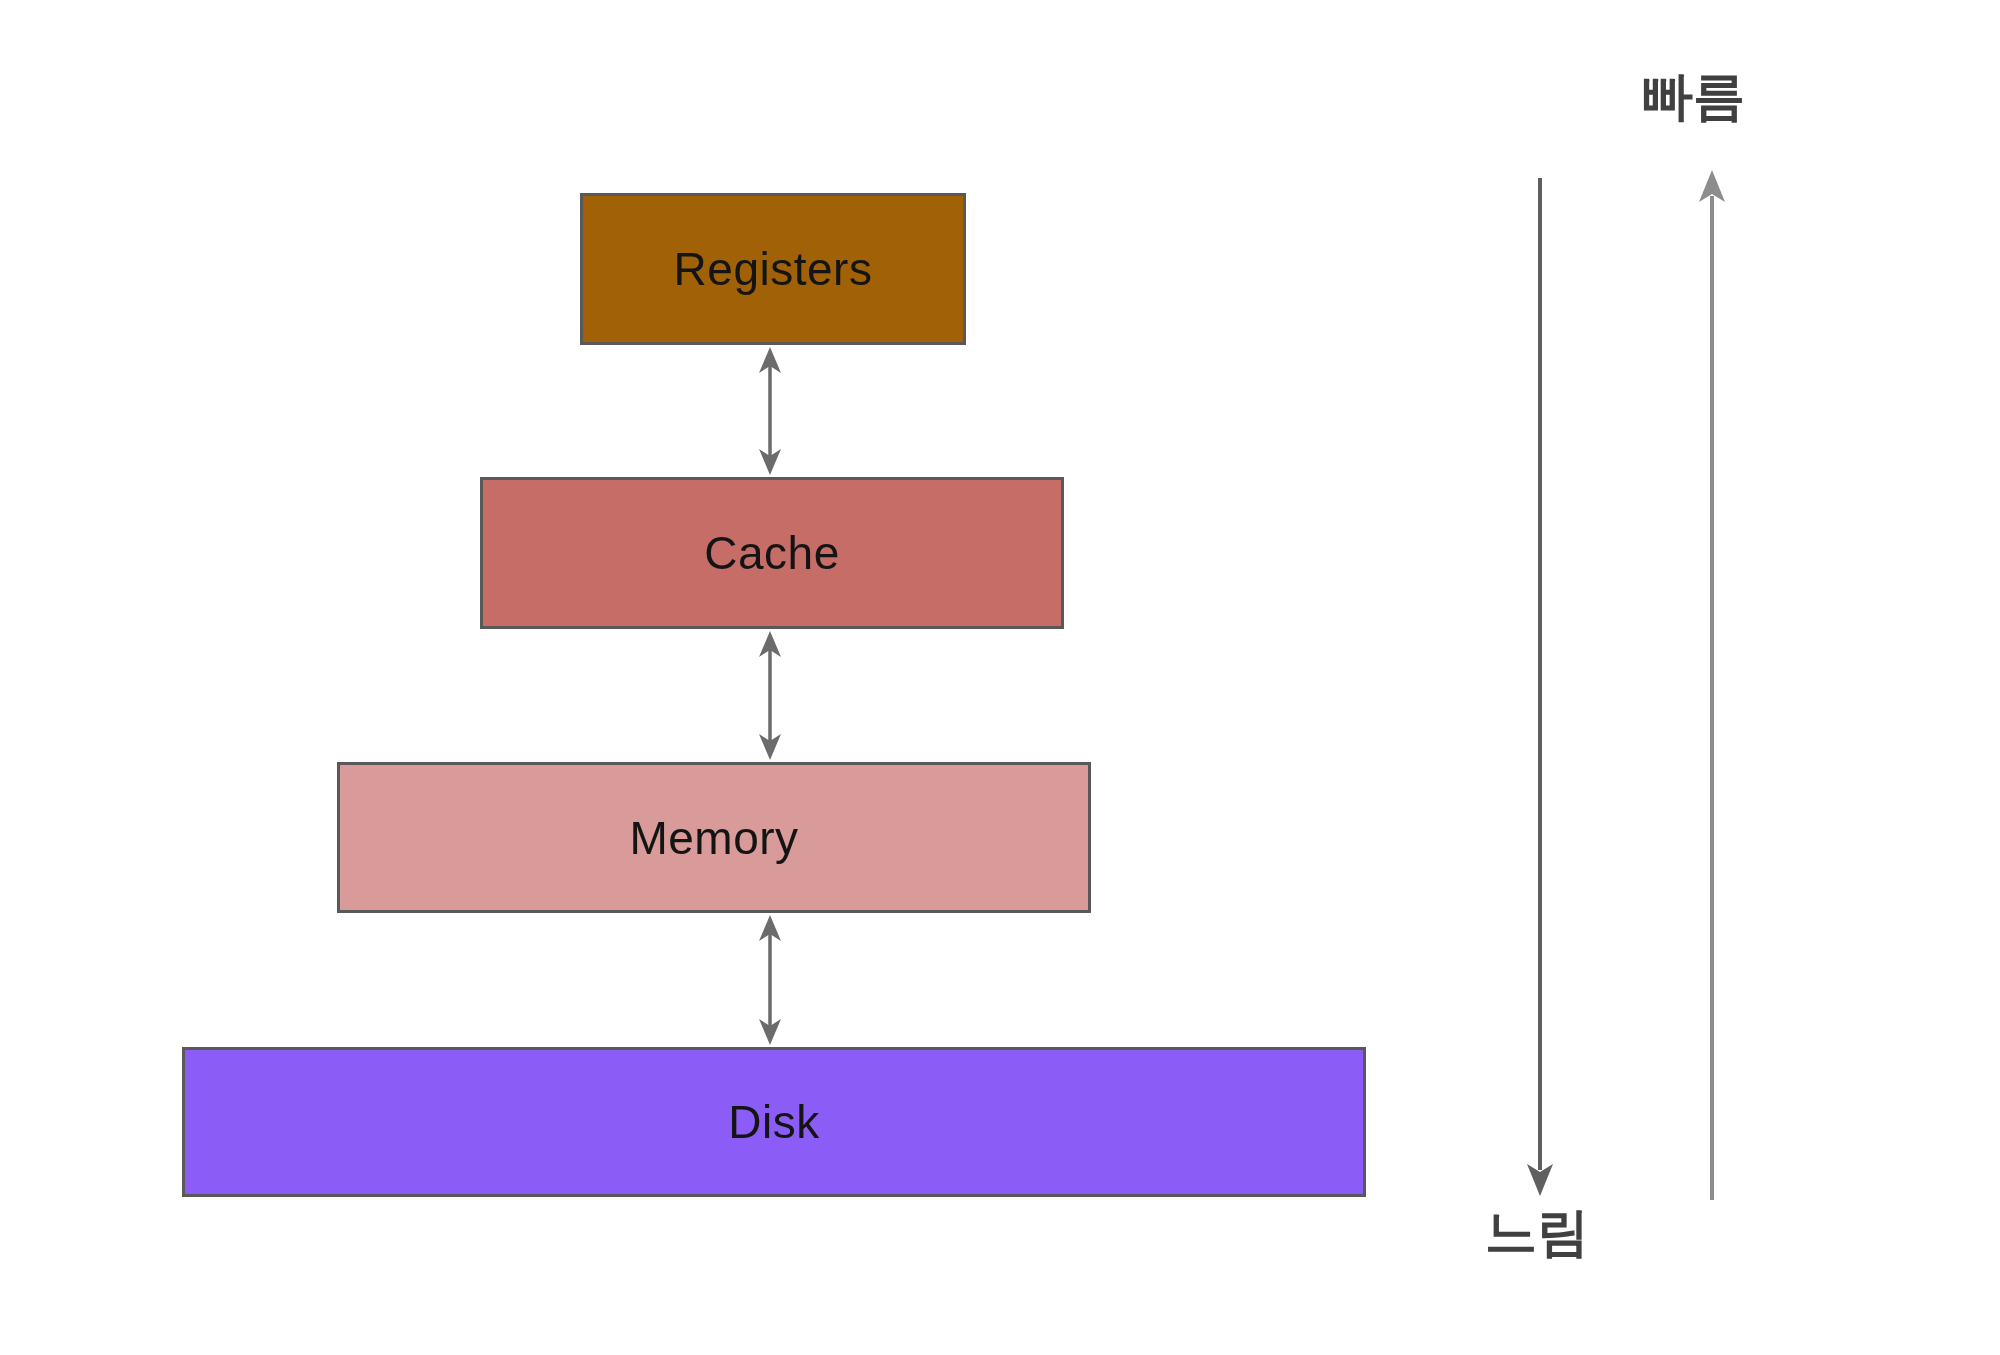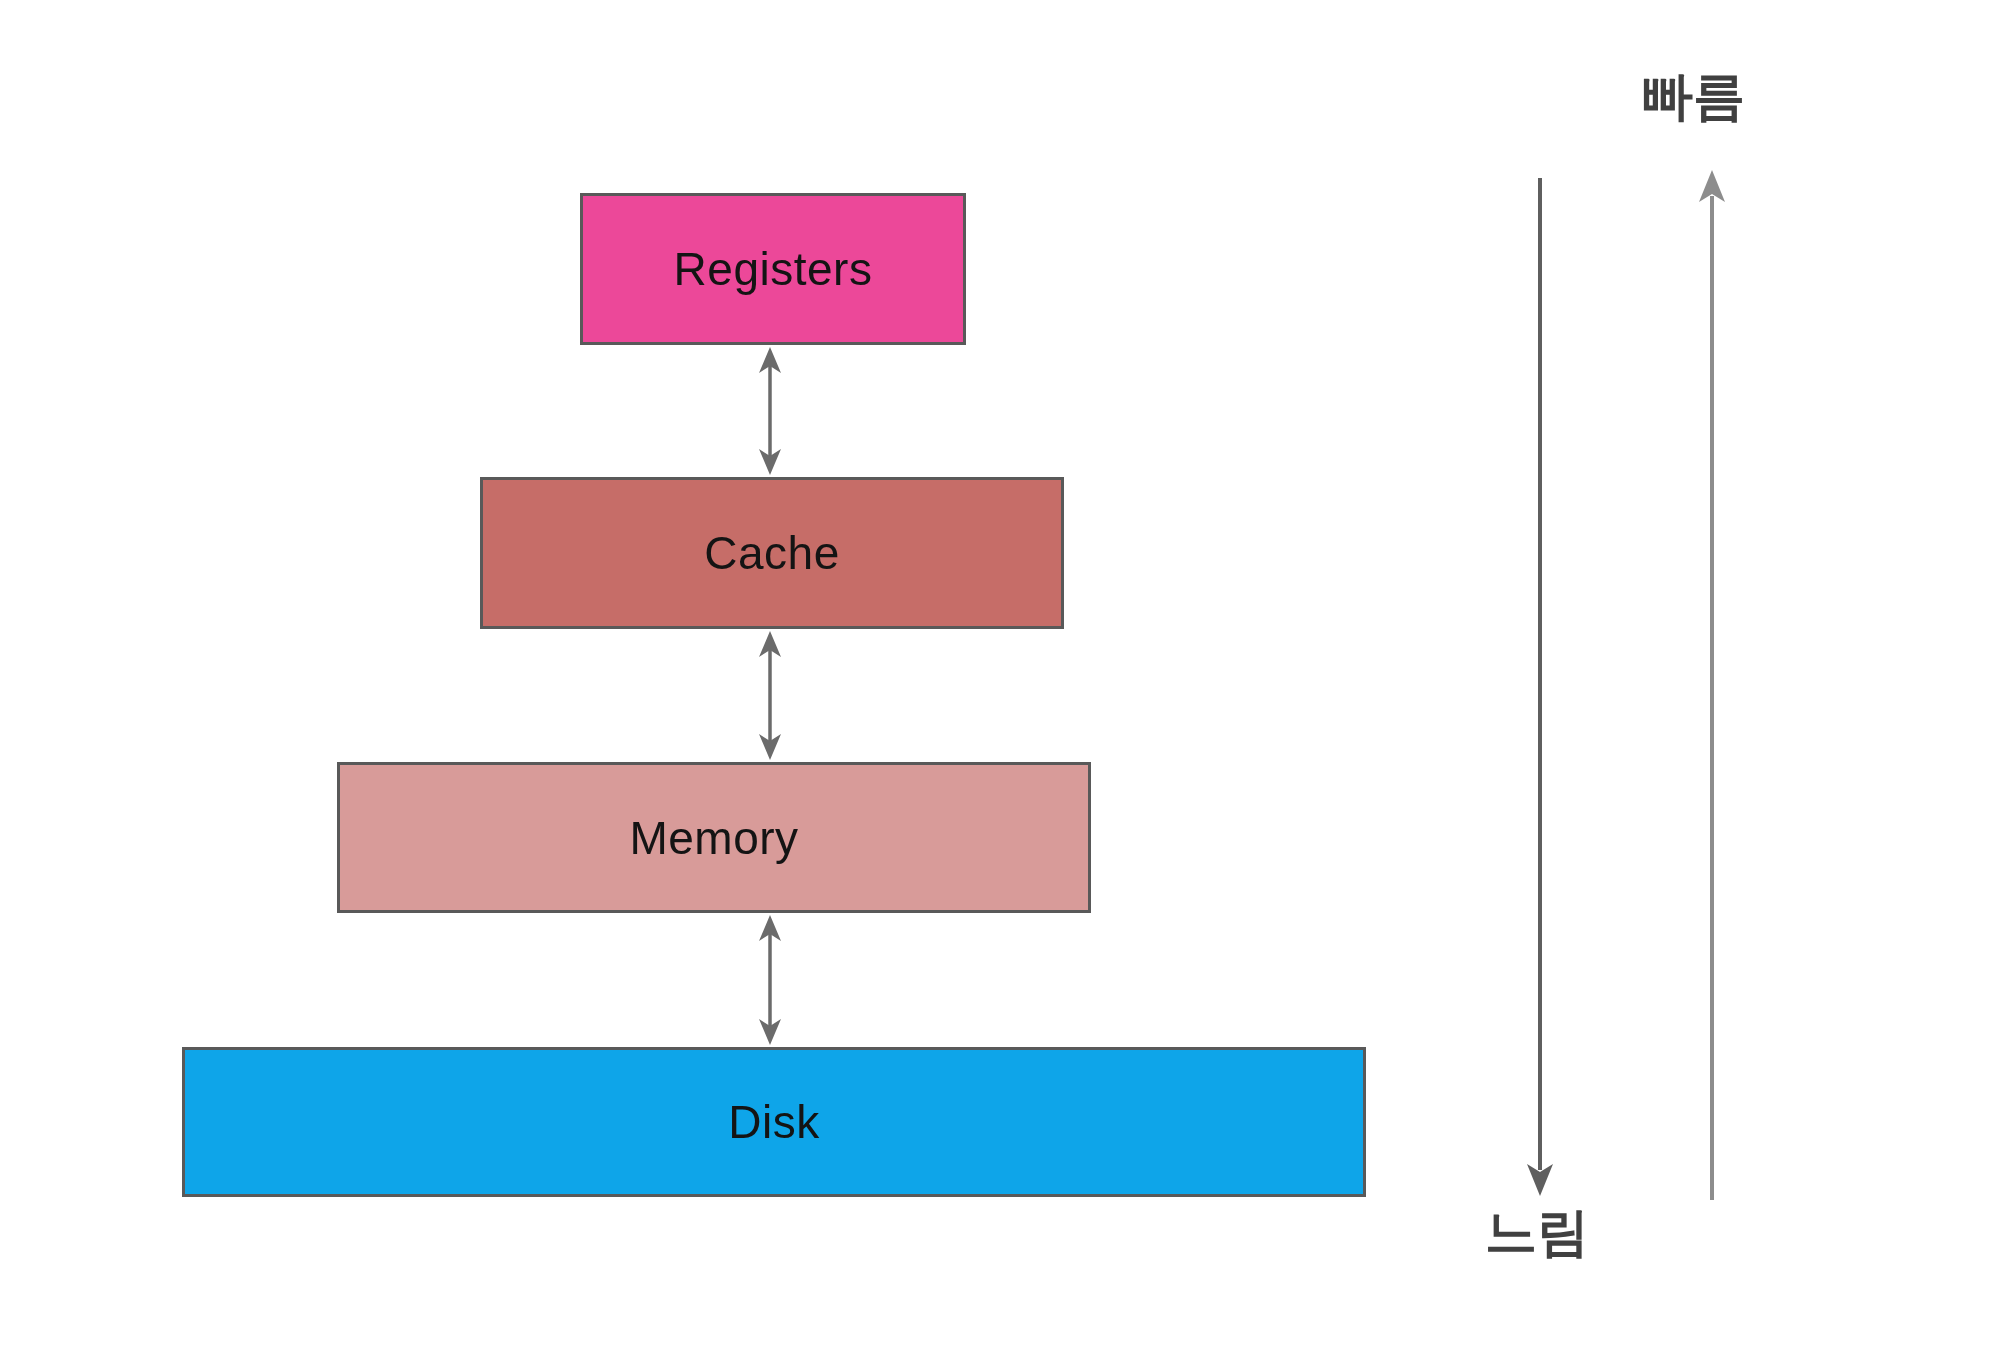--- a/index.html
+++ b/index.html
@@ -52,33 +52,33 @@
     color: #404040;
   }
   .axis-label-fast { left: 1543px; top: 62px; }
   .axis-label-slow { left: 1387px; top: 1198px; }
 </style>
 </head>
 <body>
 
 <div class="canvas">
 
-  <div class="level-box box-registers" style="background-color: #ec4899; border-color: rgb(89, 89, 89);">
+  <div class="level-box box-registers" style="background-color: #a16207; border-color: rgb(89, 89, 89);">
     <span class="box-label">Registers</span>
   </div>
 
   <div class="level-box box-cache" style="background-color: rgb(198, 109, 104); border-color: rgb(89, 89, 89); justify-content: center;">
     <span class="box-label">Cache</span>
   </div>
 
   <div class="level-box box-memory" style="background-color: rgb(216, 155, 153); border-color: rgb(89, 89, 89);">
     <span class="box-label">Memory</span>
   </div>
 
-  <div class="level-box box-disk" style="background-color: #0ea5e9; border-color: rgb(89, 89, 89);">
+  <div class="level-box box-disk" style="background-color: #8b5cf6; border-color: rgb(89, 89, 89);">
     <span class="box-label">Disk</span>
   </div>
 
   <svg class="arrows-layer" viewBox="0 0 2000 1355" xmlns="http://www.w3.org/2000/svg">
 
     <g style="color: rgb(107, 107, 107);">
       <line class="arrow-line" x1="770" y1="352" x2="770" y2="470" stroke-width="3.5"></line>
       <polygon class="arrow-head" points="770,347 759,373 770,366 781,373"></polygon>
       <polygon class="arrow-head" points="770,475 759,449 770,456 781,449"></polygon>
     </g>

